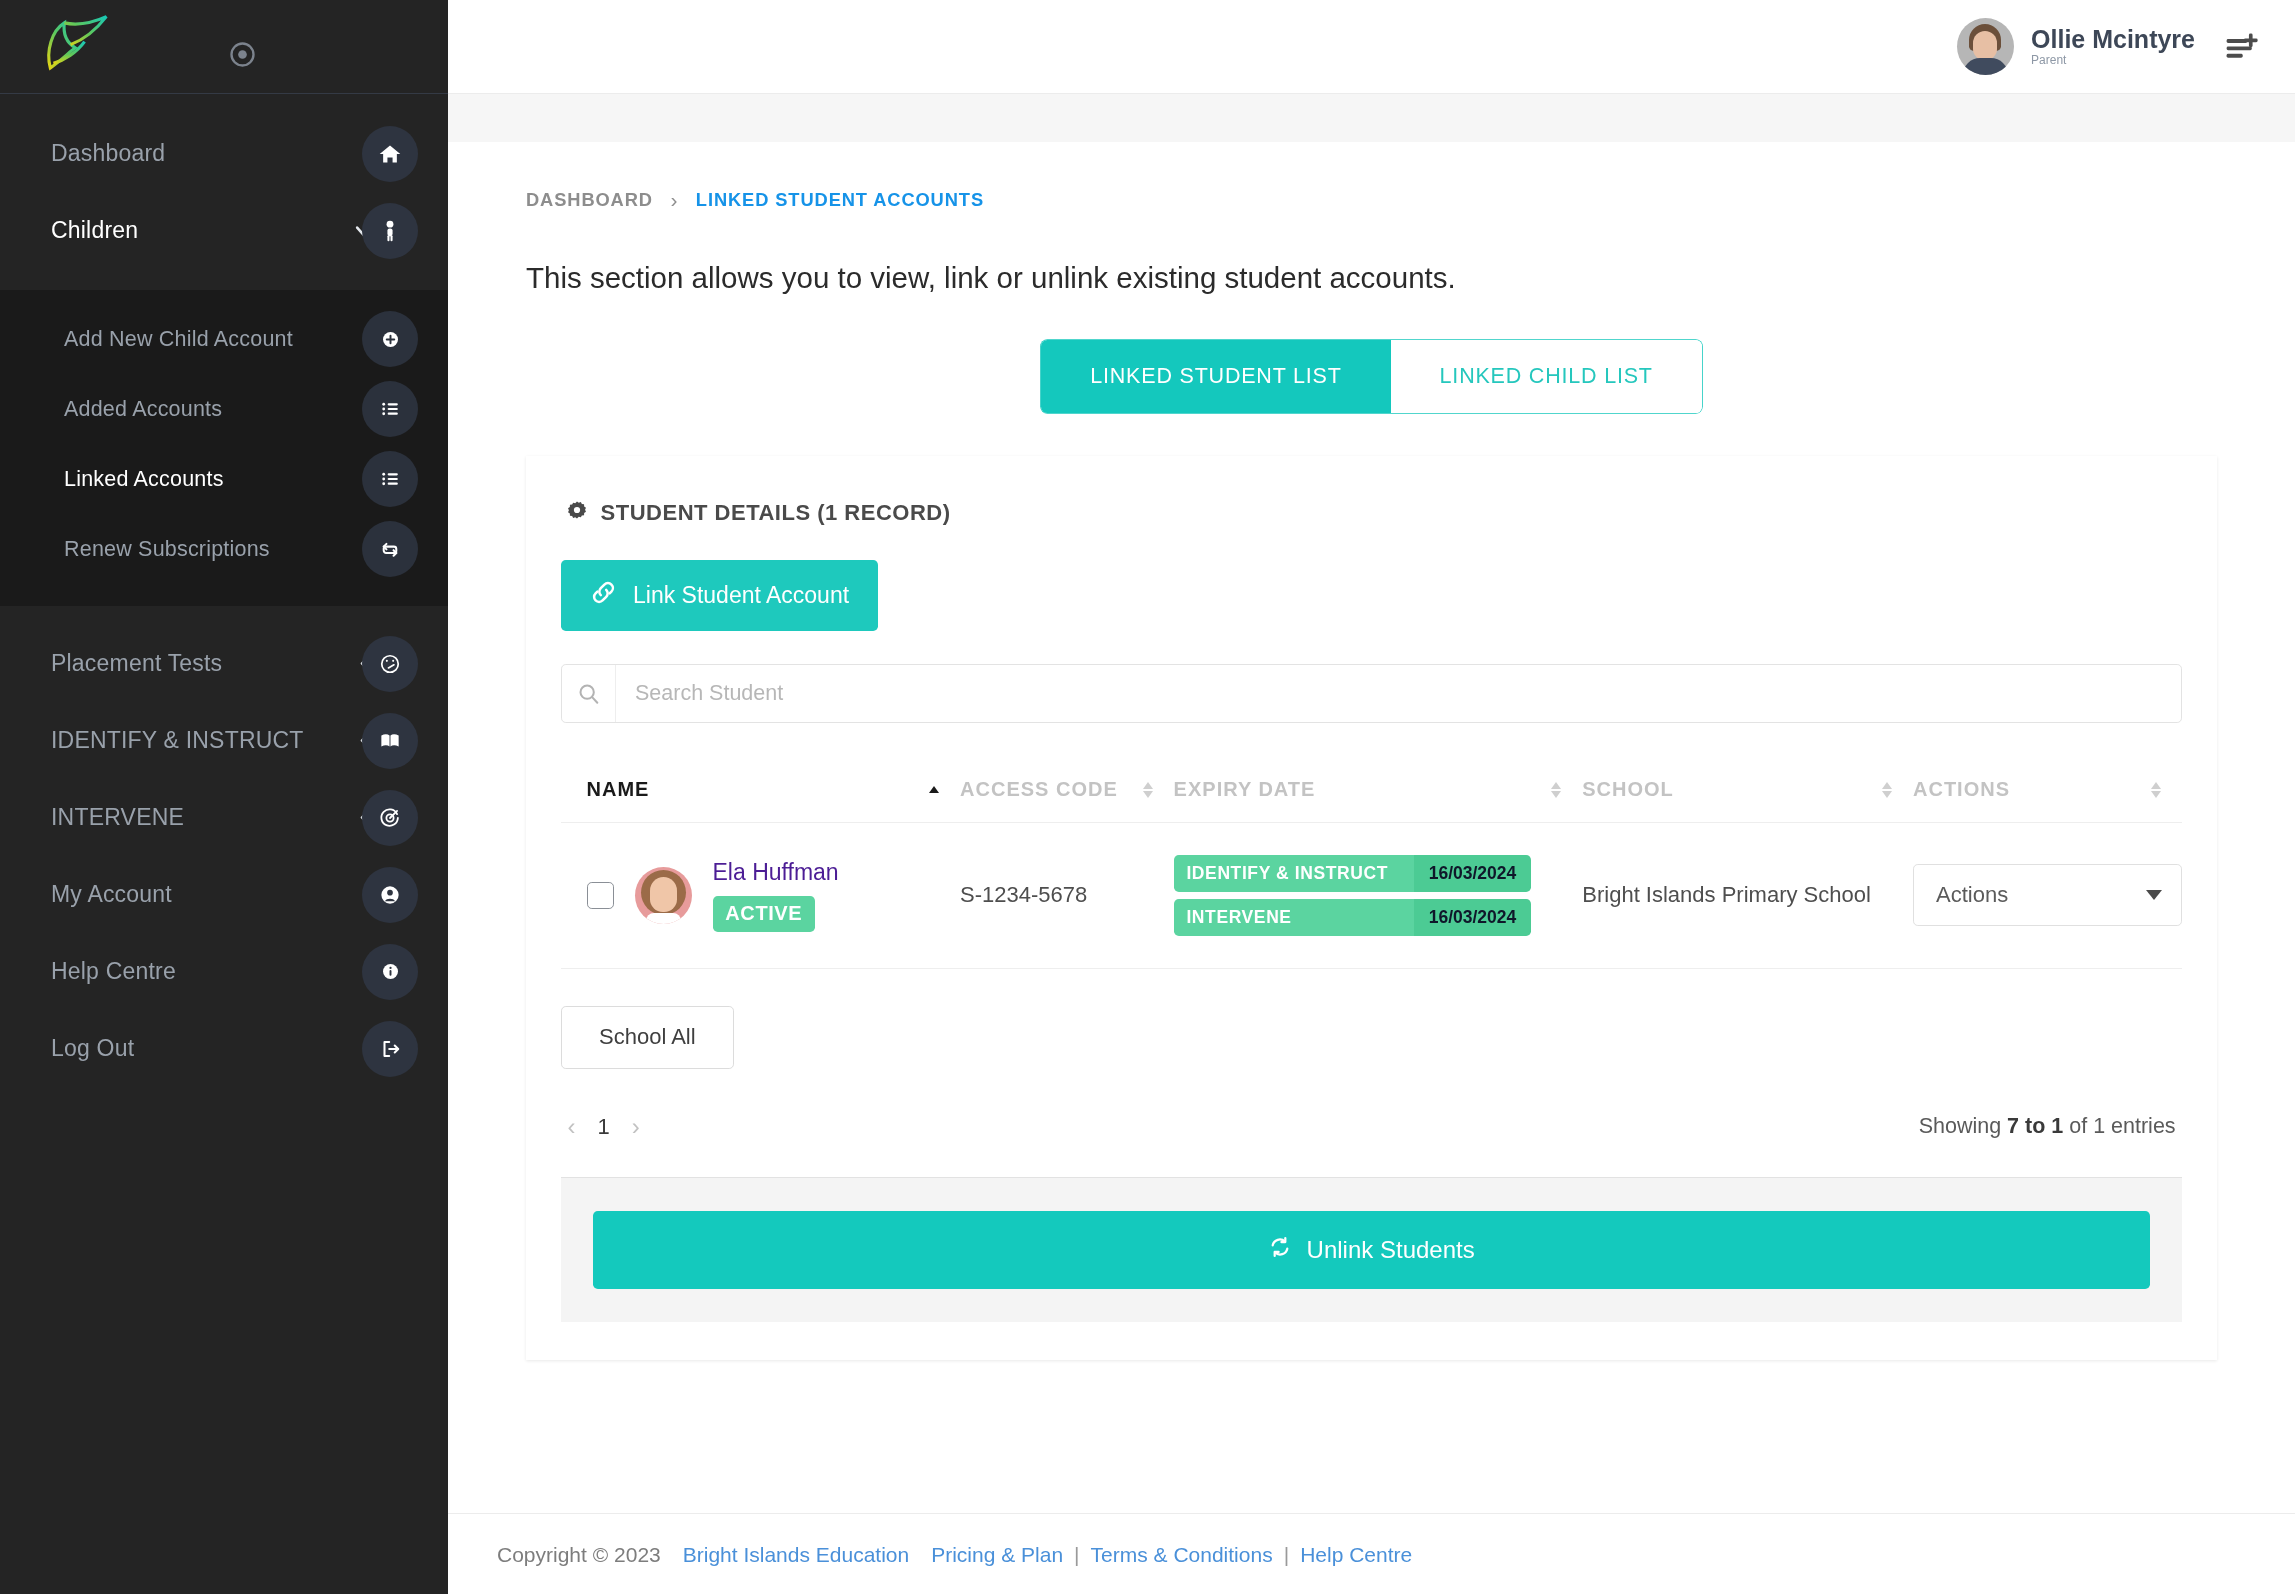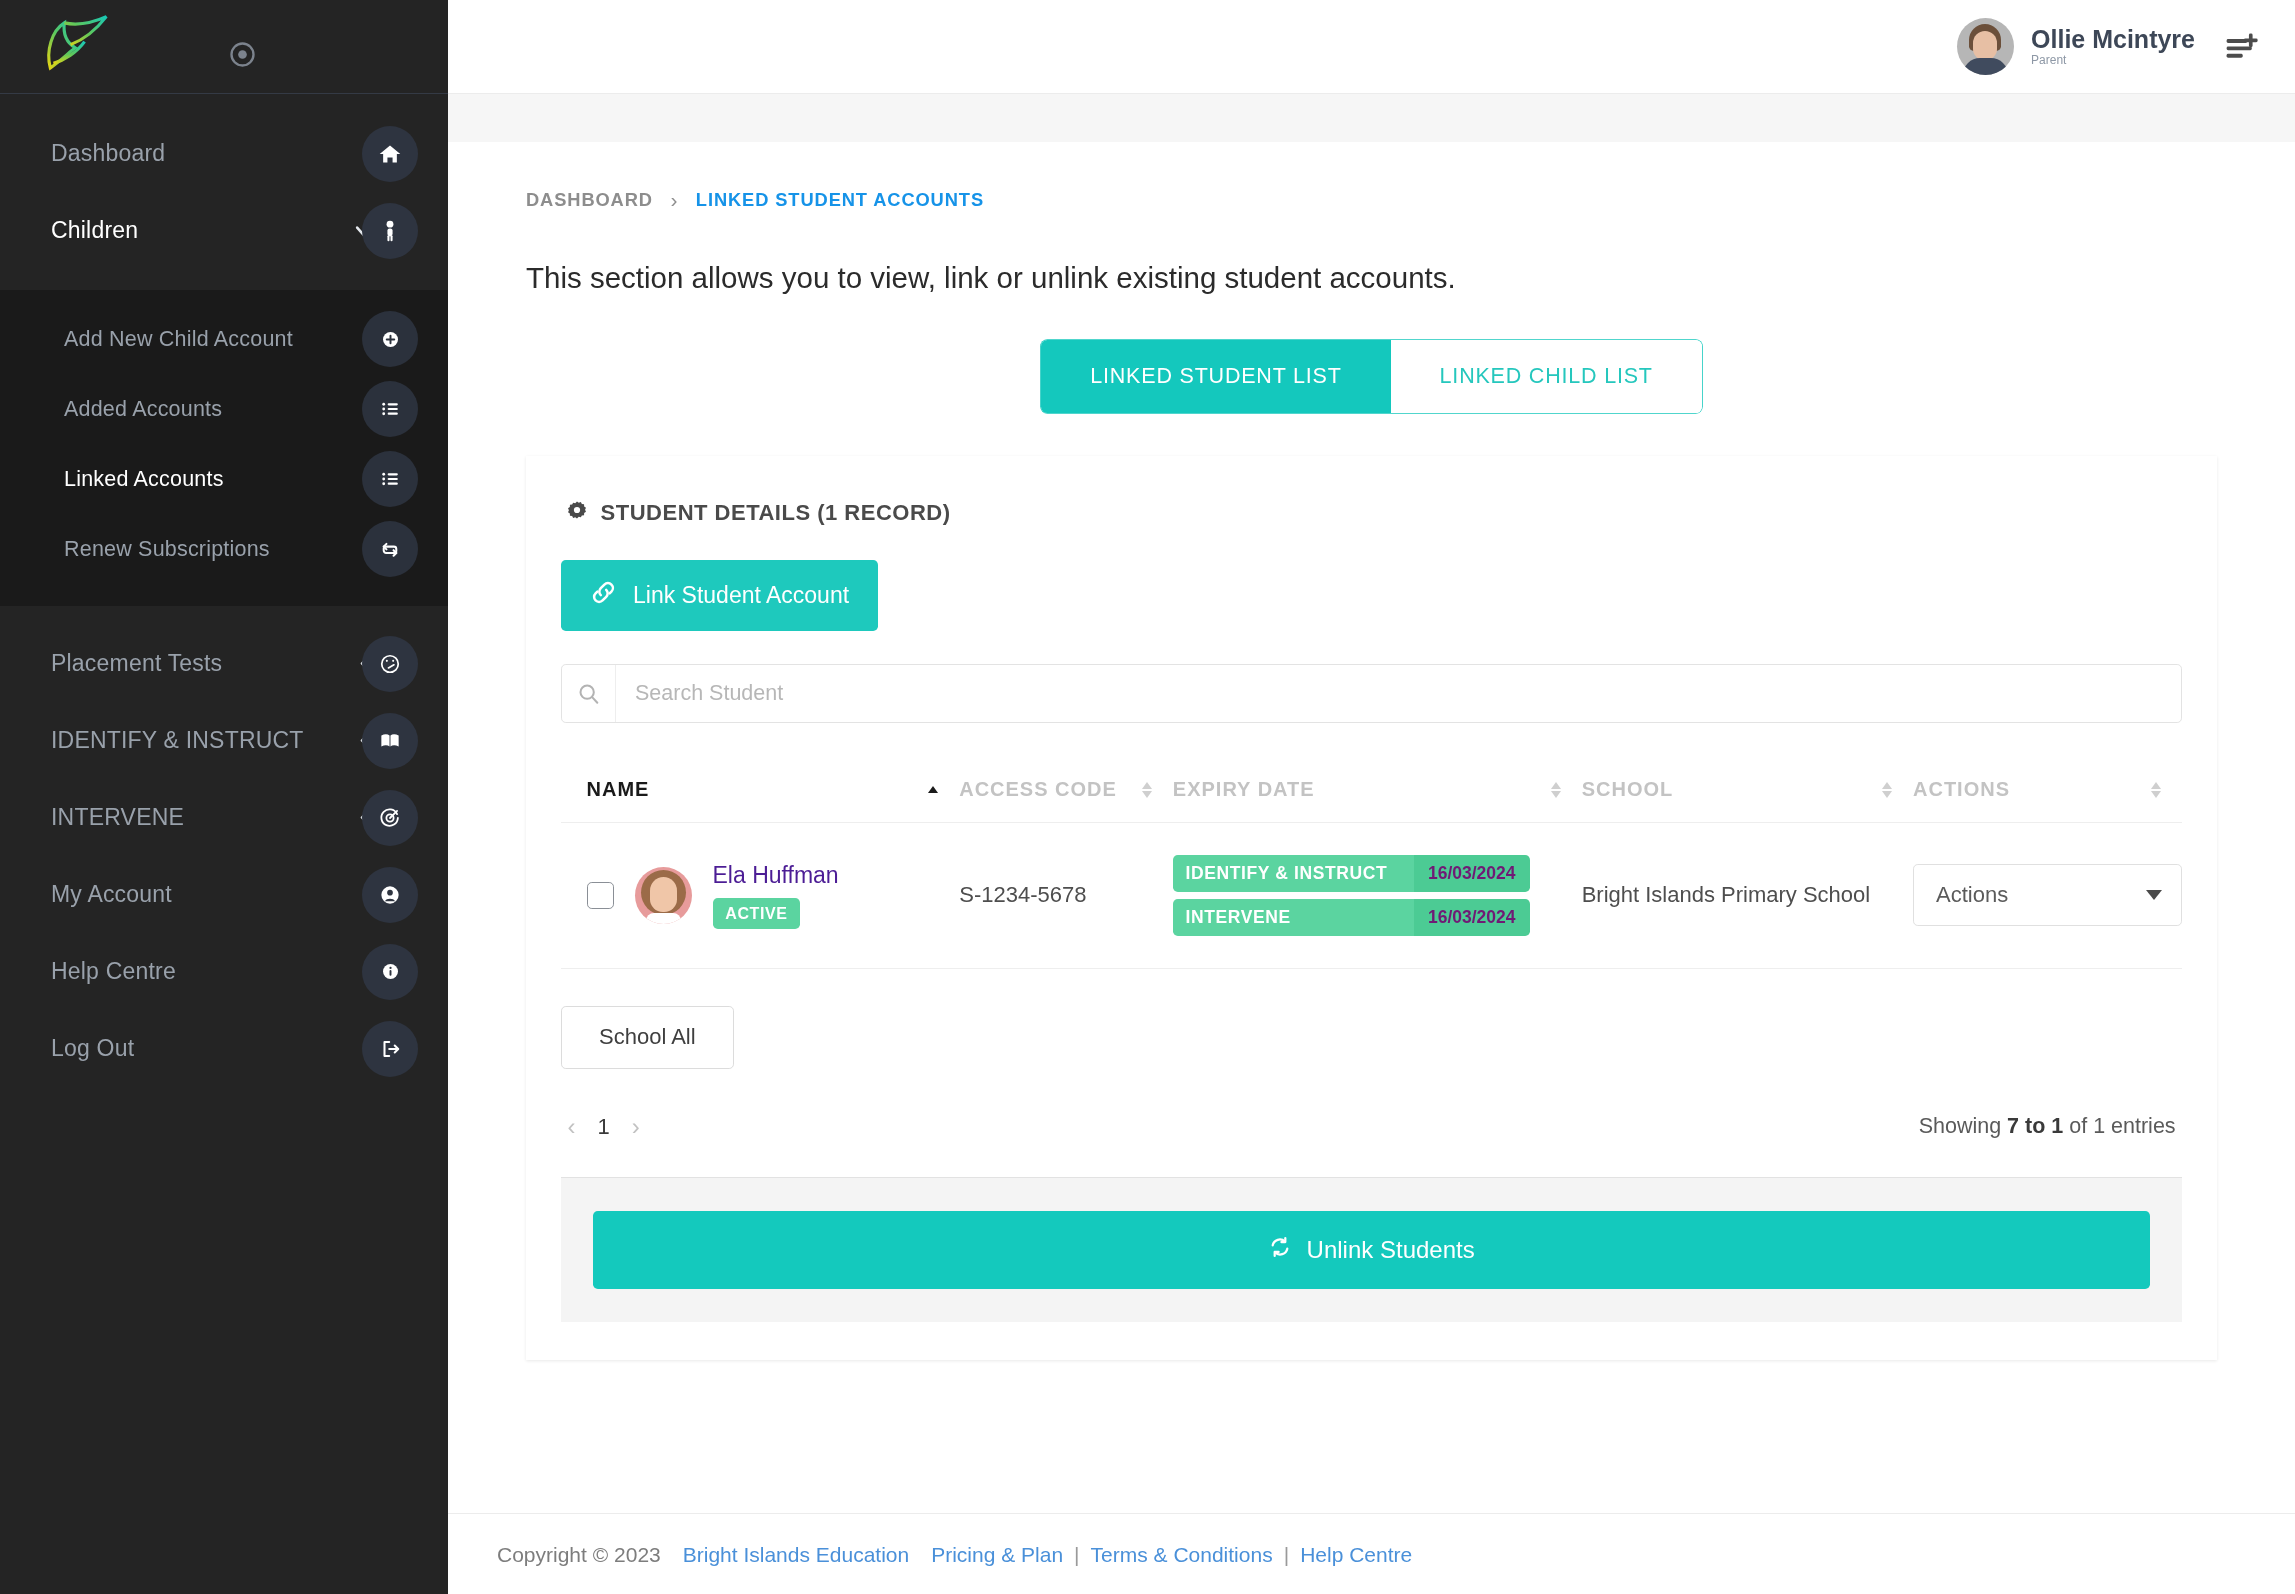--- a/index.html
+++ b/index.html
@@ -185,32 +185,32 @@
     width: 57px; height: 57px; border-radius: 50%;
     background: #e79b9b; overflow: hidden; position: relative; flex: 0 0 57px;
   }
   .stu-avatar .hair { position:absolute; left:6.4px; top:3.2px; width:45px; height:45px; background:#9b6b48; border-radius:50%; }
   .stu-avatar .skin { position:absolute; left:15px; top:9.6px; width:27px; height:35px; background:#f0c6a8; border-radius:13.5px 13.5px 12.8px 12.8px; }
   .stu-avatar .shirt { position:absolute; left:11px; bottom:0; width:35px; height:11px; background:#ffffff; border-radius:8px 8px 0 0; }
   .name-stack { display: flex; flex-direction: column; gap: 9.6px; align-items: flex-start; }
   .stu-name { font-size: 23px; color: #4c1d95; cursor: pointer; }
   .badge-active {
     background: #5bd4a0; color: #fff;
-    font-size: 16px; font-weight: 700; letter-spacing: 0.6px;
+    font-size: 20px; font-weight: 700; letter-spacing: 0.6px;
     padding: 6.4px 12.8px; border-radius: 4.8px; text-transform: uppercase;
   }
   .subs { display: flex; flex-direction: column; gap: 6.4px; }
   .sub-pill { display: flex; border-radius: 4.8px; overflow: hidden; width: 357px; }
   .sub-pill .nm {
     background: #5bd4a0; color: #fff;
     font-size: 17.5px; font-weight: 700; letter-spacing: 0.6px;
     padding: 8px 12.8px; flex: 1 1 auto; text-transform: uppercase;
   }
   .sub-pill .dt {
-    background: #4ccb94; color: #701a75;
+    background: #4ccb94; color: #0f172a;
     font-size: 17.5px; font-weight: 700;
     padding: 8px 14.3px; white-space: nowrap;
   }
   .school { font-size: 22px; color: #4e4e4e; }
   .sel-actions {
     width: 269px; height: 62px;
     border: 0.8px solid #e0e0e0; border-radius: 4.8px;
     display: flex; align-items: center; justify-content: space-between;
     padding: 0 19px 0 22px;
     font-size: 22px; color: #5b5b5b; background: #fff; cursor: pointer;

